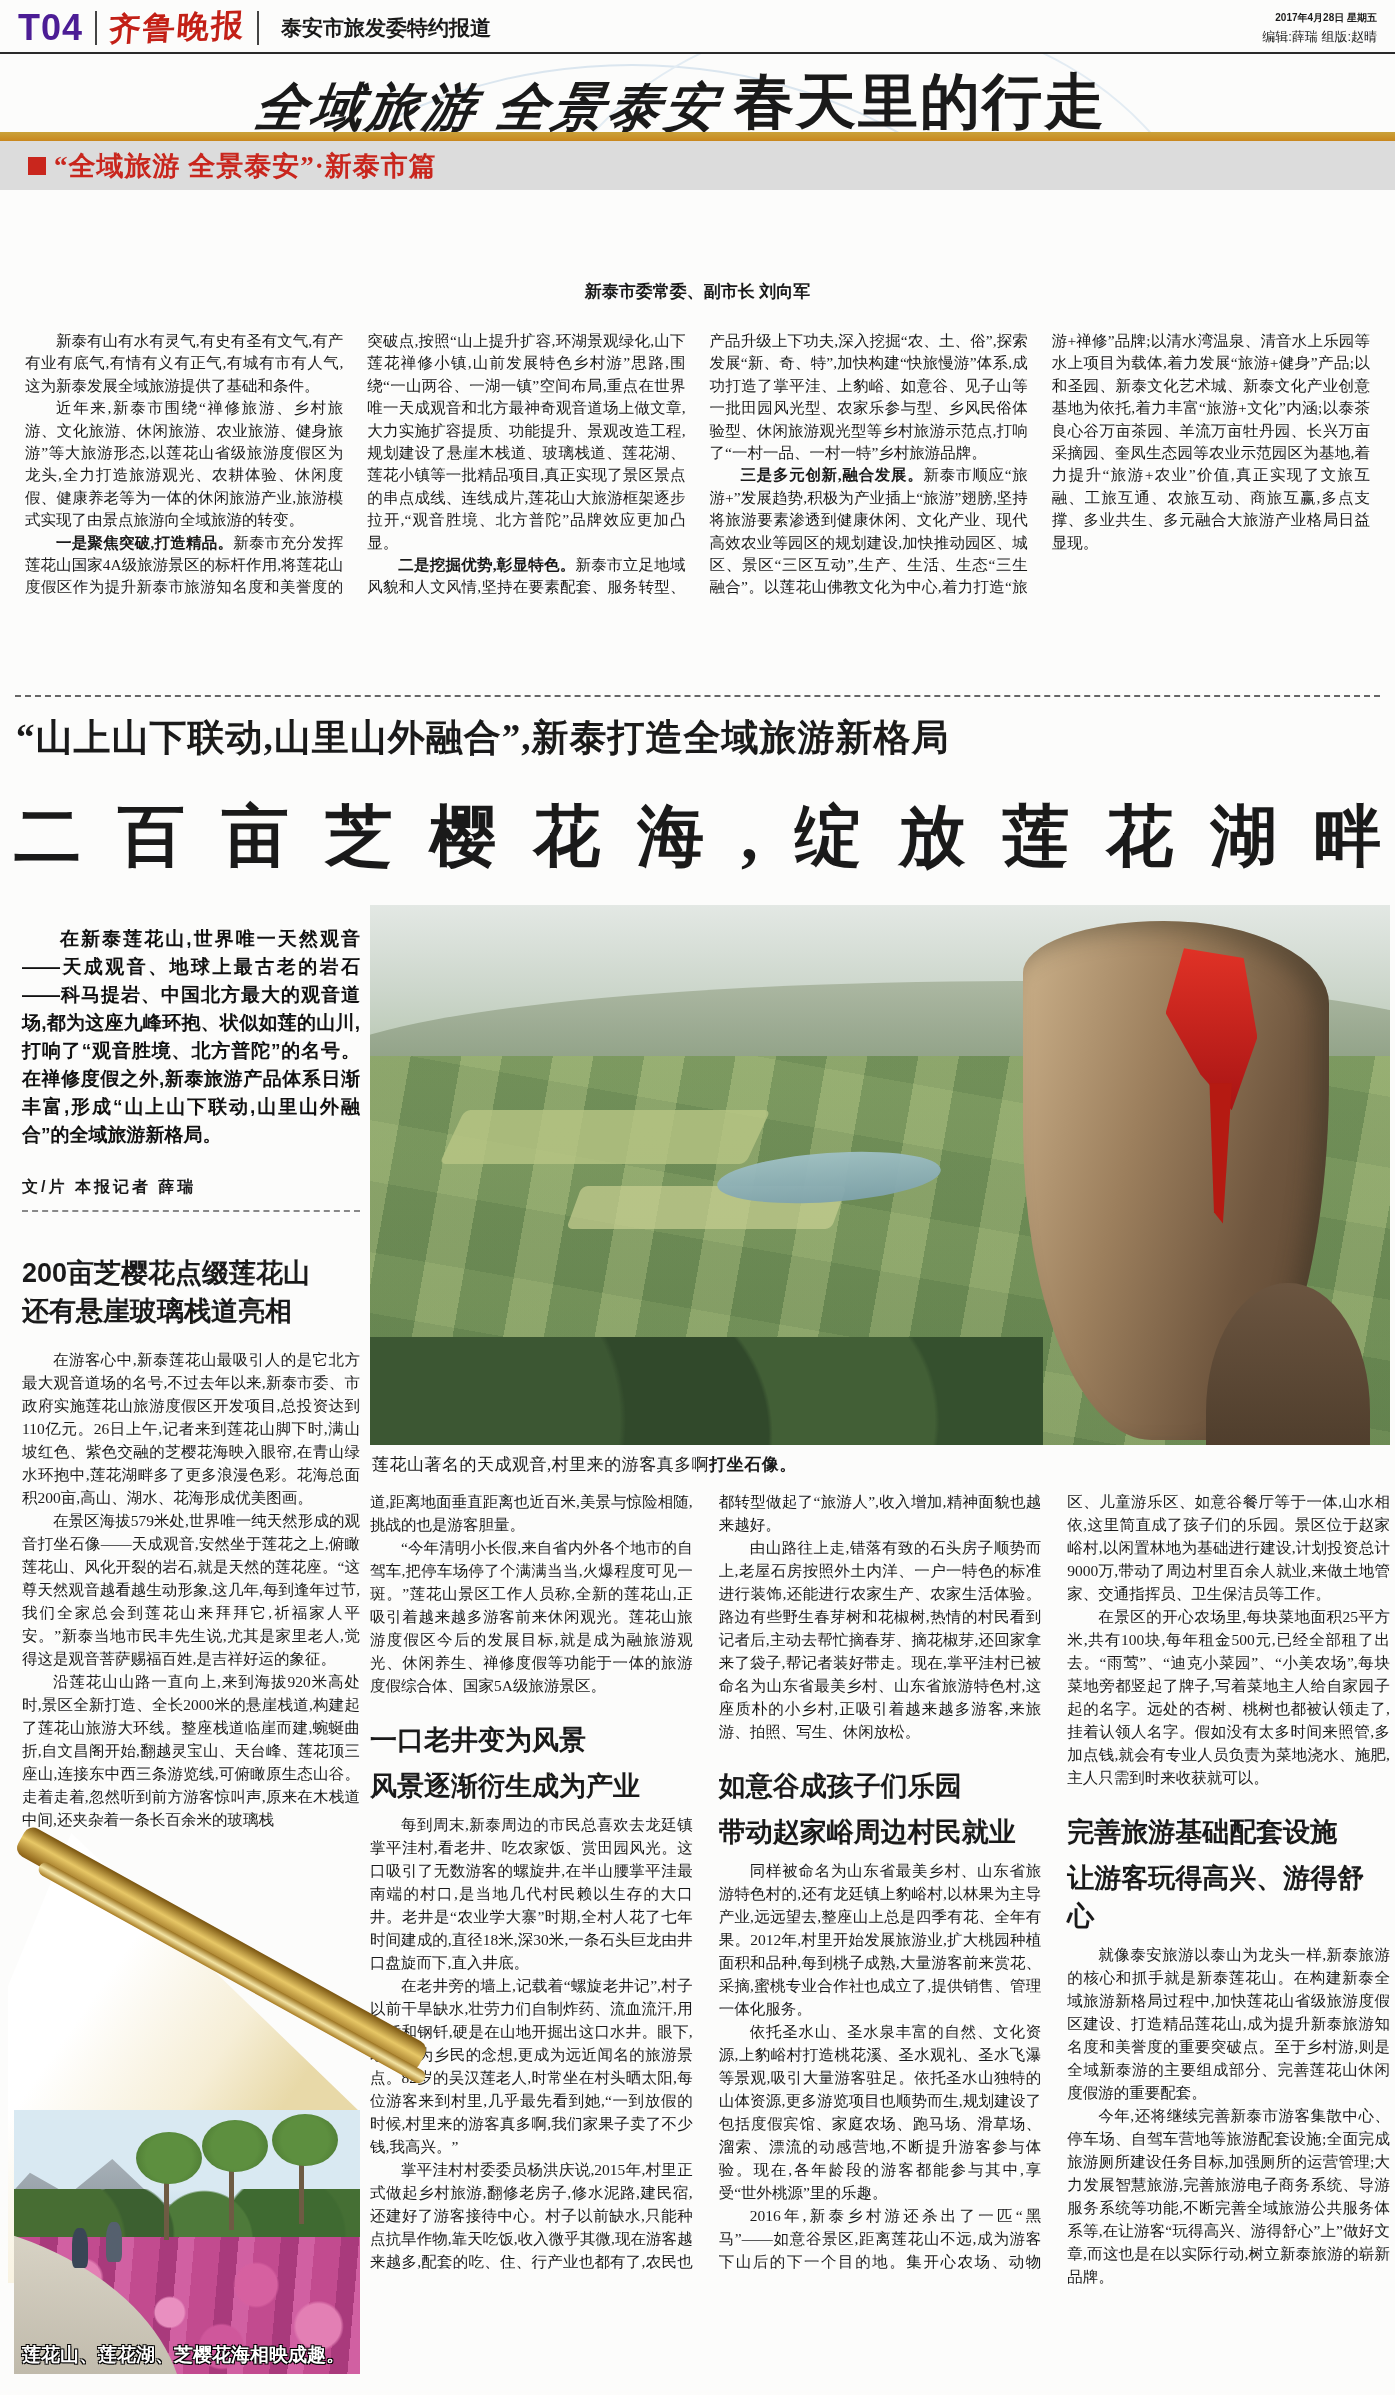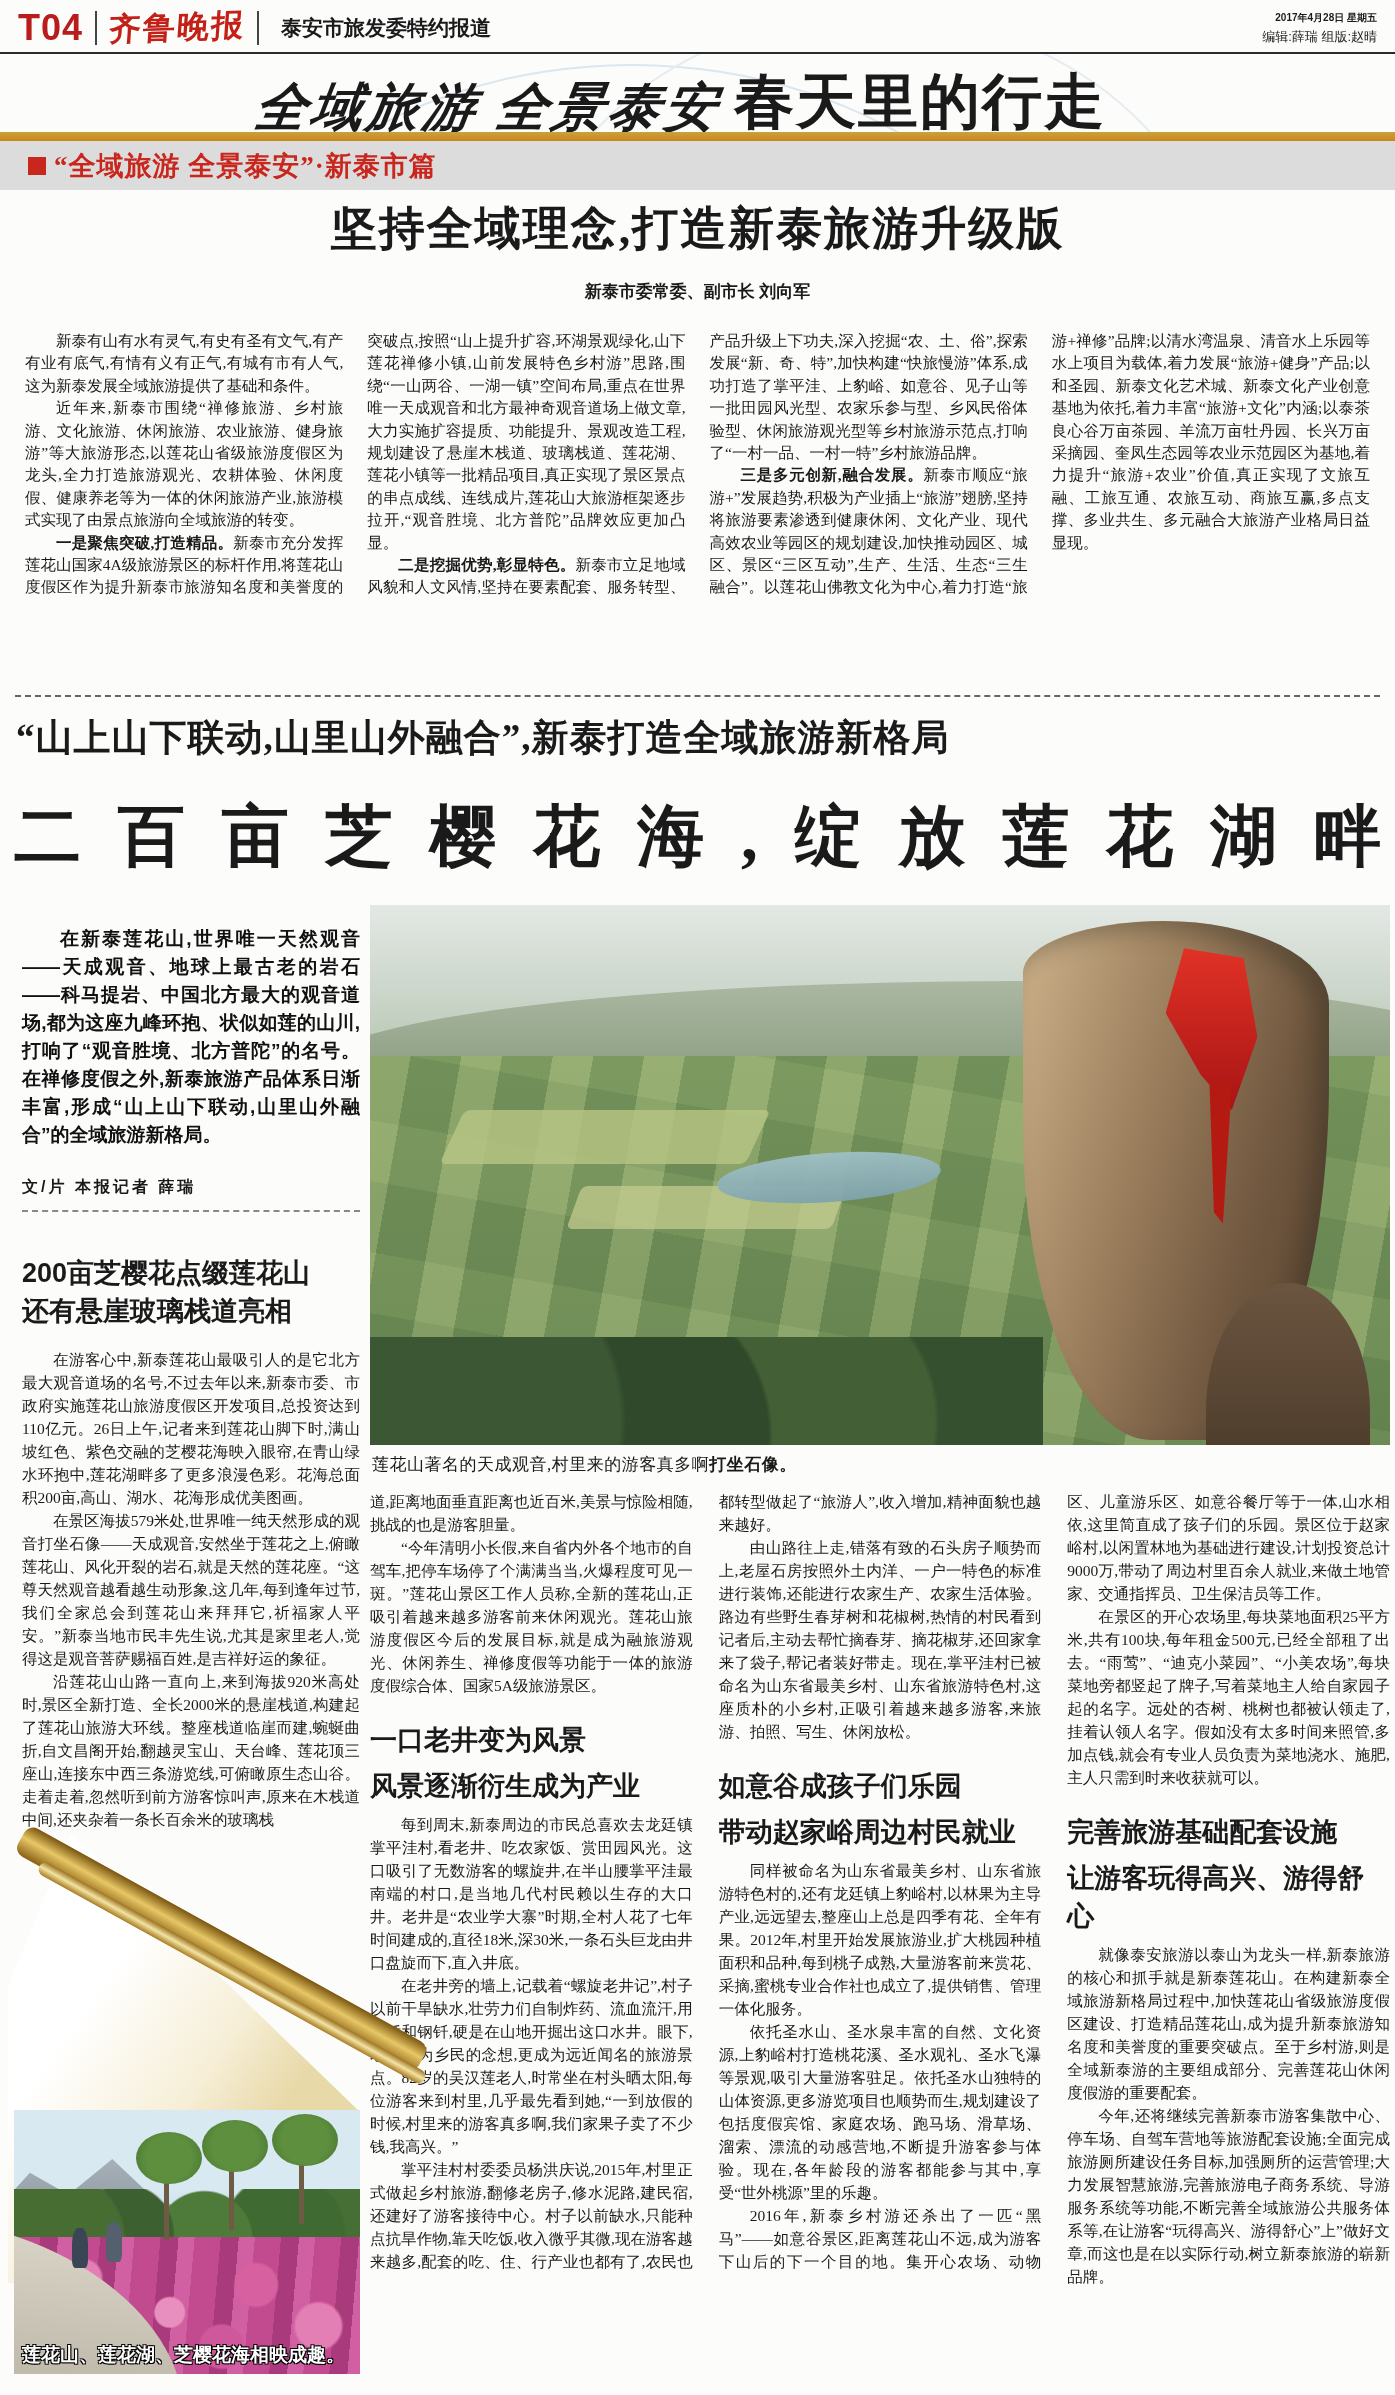--- a/index.html
+++ b/index.html
@@ -1,20 +1,20 @@
 <!DOCTYPE html>
 <html><head>
 <meta charset="utf-8">
 <style>
   html,body{margin:0;padding:0;background:#888;}
   .page{position:relative;width:1395px;height:2395px;background:#fcfcfb;overflow:hidden;
         font-family:"Liberation Serif",serif;color:#1a1a1a;}
   
   .masthead{position:absolute;top:6px;left:18px;right:18px;height:44px;display:flex;align-items:center;}
-  .pageno{font-family:"Liberation Sans",sans-serif;font-size:36px;font-weight:700;letter-spacing:1px;color:#b91c1c;}
+  .pageno{font-family:"Liberation Sans",sans-serif;font-size:36px;font-weight:700;letter-spacing:1px;color:#4c1d95;}
   .mh-div{width:2px;height:34px;background:#444;margin:0 12px;}
   .paper-logo{font-size:32px;font-weight:900;color:#c32017;transform:skewX(-6deg) rotate(-2deg);
               font-family:"Liberation Serif",serif;letter-spacing:2px;}
   .report-tag{font-size:21px;font-weight:700;font-family:"Liberation Sans",sans-serif;margin-left:10px;}
   .mh-right{margin-left:auto;text-align:right;font-family:"Liberation Sans",sans-serif;}
   .mh-date{font-size:10px;font-weight:600;}
   .mh-staff{font-size:13px;color:#222;margin-top:3px;}
   .mh-rule{position:absolute;top:52px;left:0;width:100%;height:2px;background:#2a2a2a;}
   
   .banner{position:absolute;top:54px;left:0;width:100%;height:78px;overflow:hidden;}
@@ -165,21 +165,20 @@
       <span class="banner-bold">春天里的行走</span>
     </div>
   </div>
   <div class="gold-bar"></div>
 
   <div class="tagstrip">
     <span class="red-square"></span>
     <span class="tagtext">“全域旅游 全景泰安”·新泰市篇</span>
   </div>
 
-  <div class="a1-title">坚持全域理念,打造新泰旅游升级版</div>
   <div class="a1-byline">新泰市委常委、副市长  刘向军</div>
   <div class="a1-body">
 
   <p class="a1p"><b class="a1lead"></b><span>新泰有山有水有灵气,有史有圣有文气,有产有业有底气,有情有义有正气,有城有市有人气,这为新泰发展全域旅游提供了基础和条件。</span></p>
       <p class="a1p"><b class="a1lead"></b><span>近年来,新泰市围绕“禅修旅游、乡村旅游、文化旅游、休闲旅游、农业旅游、健身旅游”等大旅游形态,以莲花山省级旅游度假区为龙头,全力打造旅游观光、农耕体验、休闲度假、健康养老等为一体的休闲旅游产业,旅游模式实现了由景点旅游向全域旅游的转变。</span></p>
       <p class="a1p"><b class="a1lead">一是聚焦突破,打造精品。</b><span>新泰市充分发挥莲花山国家4A级旅游景区的标杆作用,将莲花山度假区作为提升新泰市旅游知名度和美誉度的突破点,按照“山上提升扩容,环湖景观绿化,山下莲花禅修小镇,山前发展特色乡村游”思路,围绕“一山两谷、一湖一镇”空间布局,重点在世界唯一天成观音和北方最神奇观音道场上做文章,大力实施扩容提质、功能提升、景观改造工程,规划建设了悬崖木栈道、玻璃栈道、莲花湖、莲花小镇等一批精品项目,真正实现了景区景点的串点成线、连线成片,莲花山大旅游框架逐步拉开,“观音胜境、北方普陀”品牌效应更加凸显。</span></p>
       <p class="a1p"><b class="a1lead">二是挖掘优势,彰显特色。</b><span>新泰市立足地域风貌和人文风情,坚持在要素配套、服务转型、产品升级上下功夫,深入挖掘“农、土、俗”,探索发展“新、奇、特”,加快构建“快旅慢游”体系,成功打造了掌平洼、上豹峪、如意谷、见子山等一批田园风光型、农家乐参与型、乡风民俗体验型、休闲旅游观光型等乡村旅游示范点,打响了“一村一品、一村一特”乡村旅游品牌。</span></p>
       <p class="a1p"><b class="a1lead">三是多元创新,融合发展。</b><span>新泰市顺应“旅游+”发展趋势,积极为产业插上“旅游”翅膀,坚持将旅游要素渗透到健康休闲、文化产业、现代高效农业等园区的规划建设,加快推动园区、城区、景区“三区互动”,生产、生活、生态“三生融合”。以莲花山佛教文化为中心,着力打造“旅游+禅修”品牌;以清水湾温泉、清音水上乐园等水上项目为载体,着力发展“旅游+健身”产品;以和圣园、新泰文化艺术城、新泰文化产业创意基地为依托,着力丰富“旅游+文化”内涵;以泰茶良心谷万亩茶园、羊流万亩牡丹园、长兴万亩采摘园、奎凤生态园等农业示范园区为基地,着力提升“旅游+农业”价值,真正实现了文旅互融、工旅互通、农旅互动、商旅互赢,多点支撑、多业共生、多元融合大旅游产业格局日益显现。</span></p>
     </div>
 

